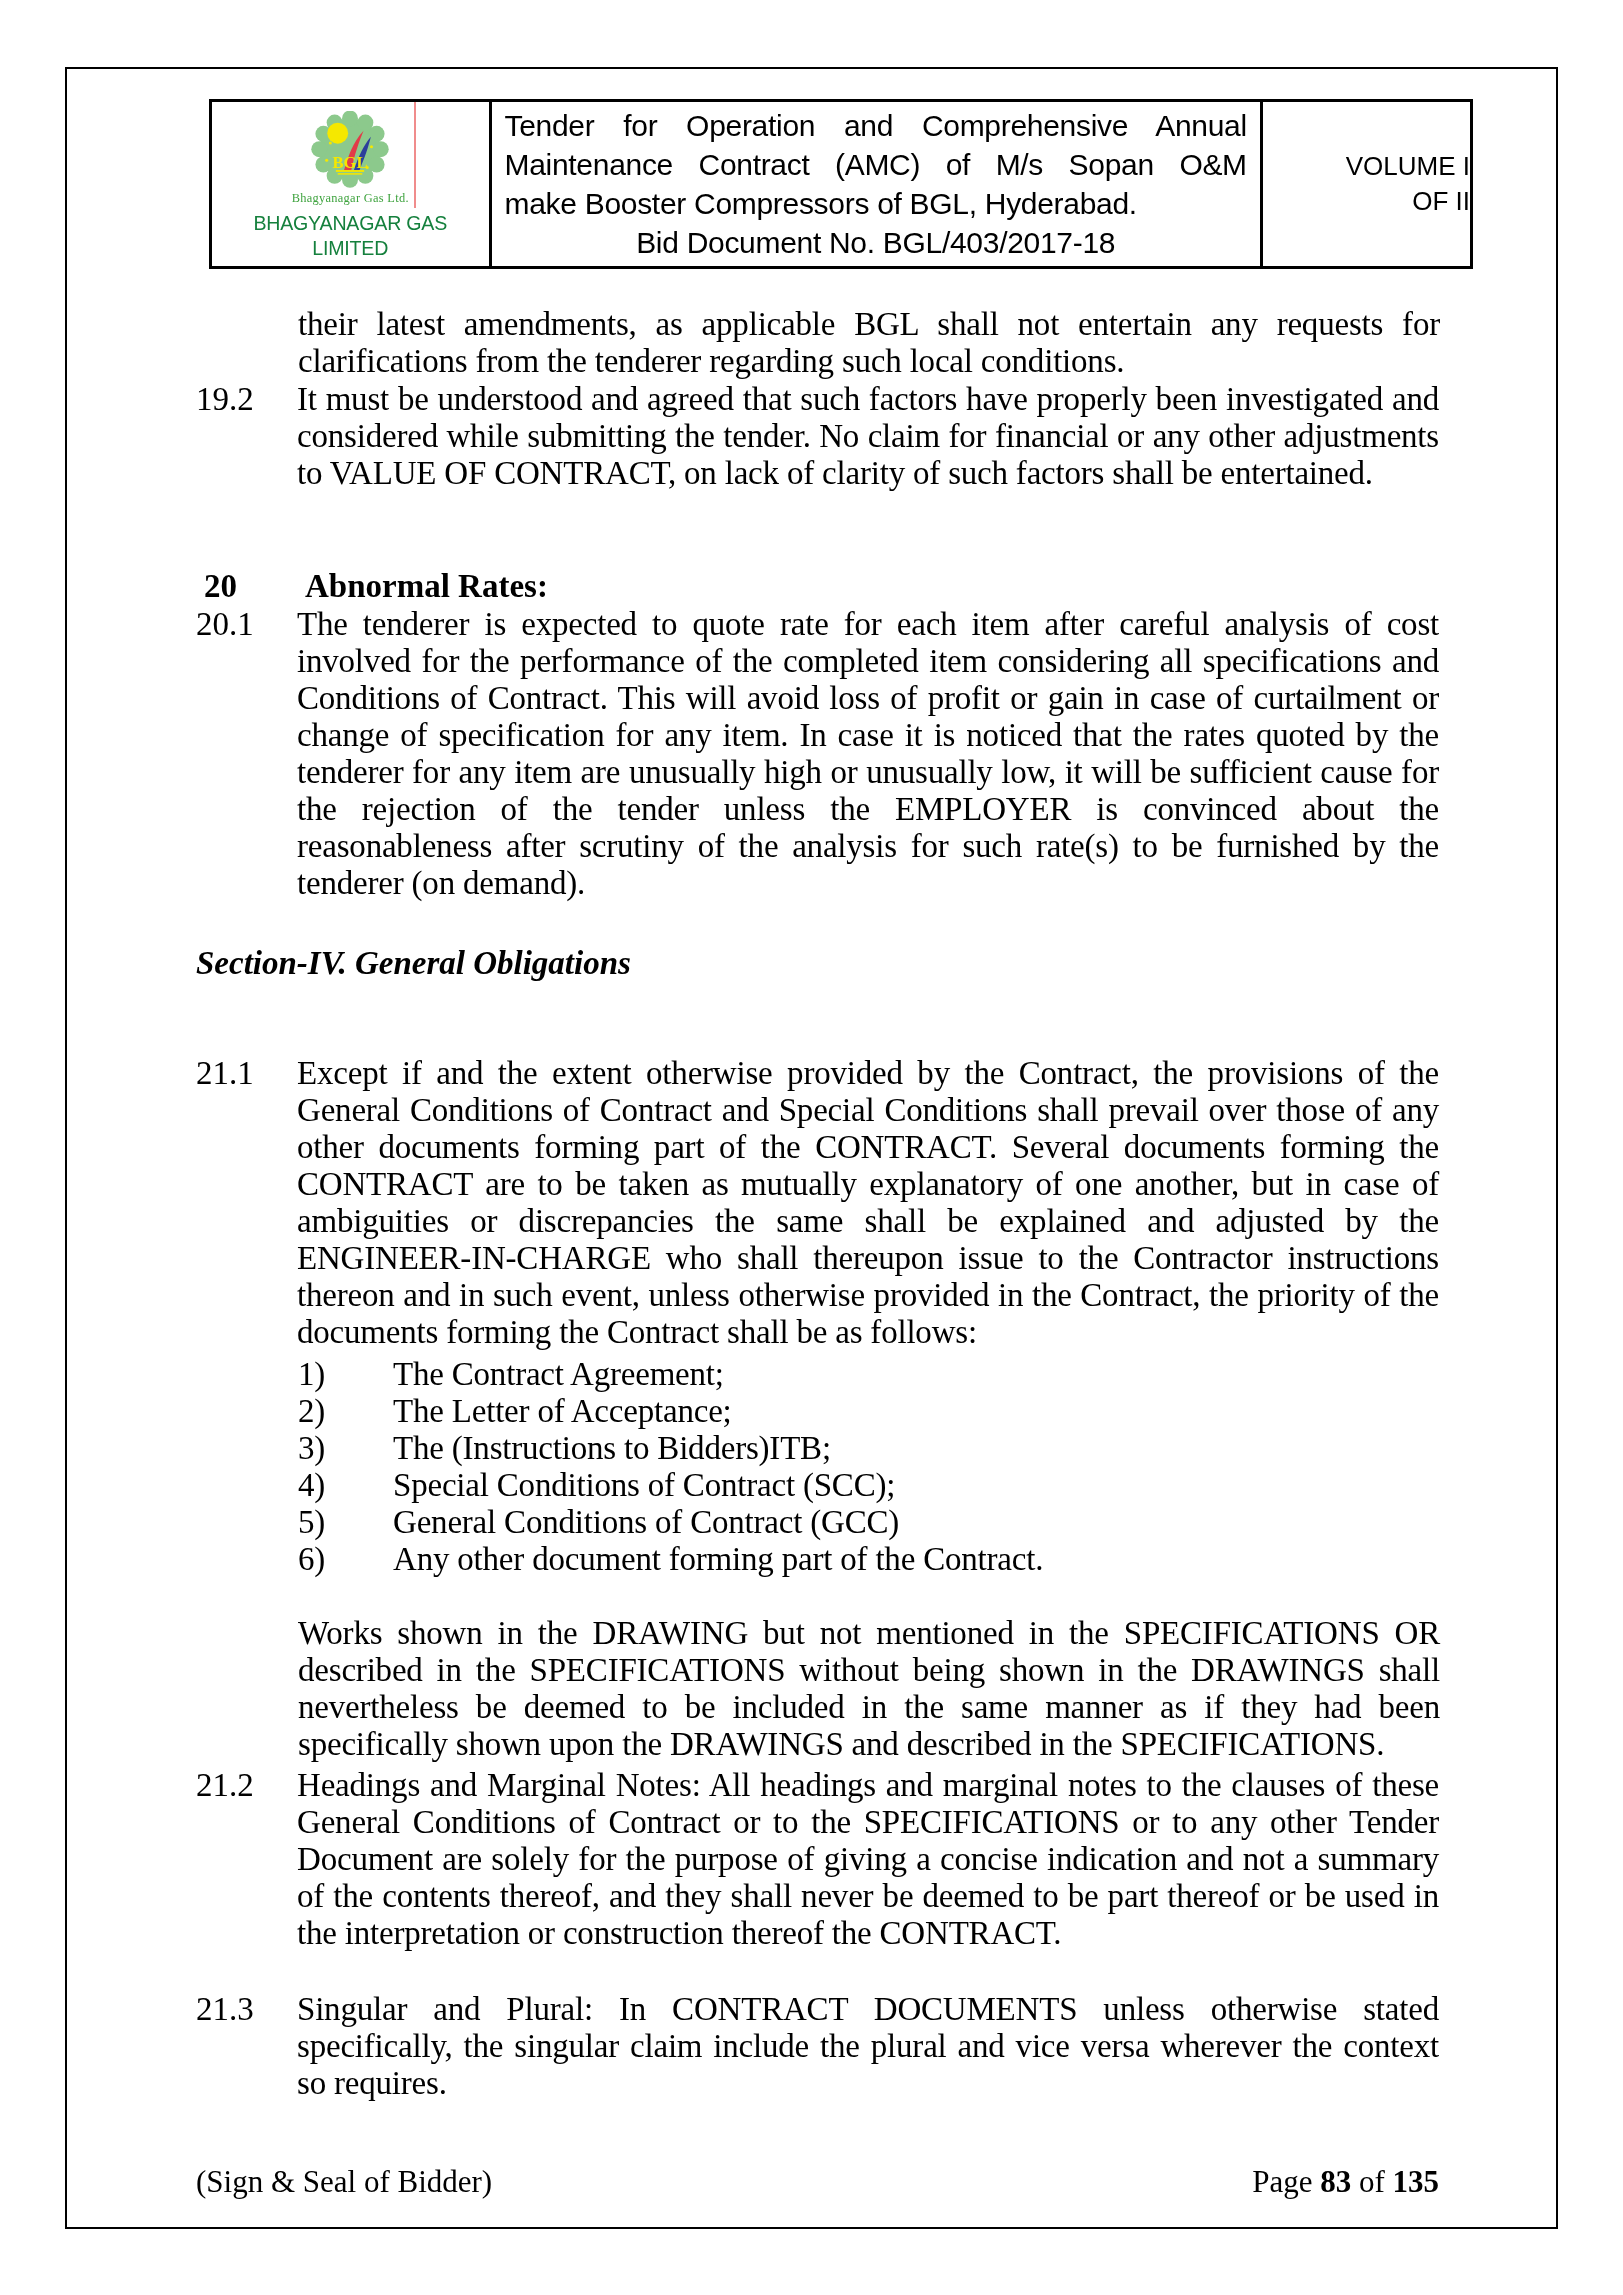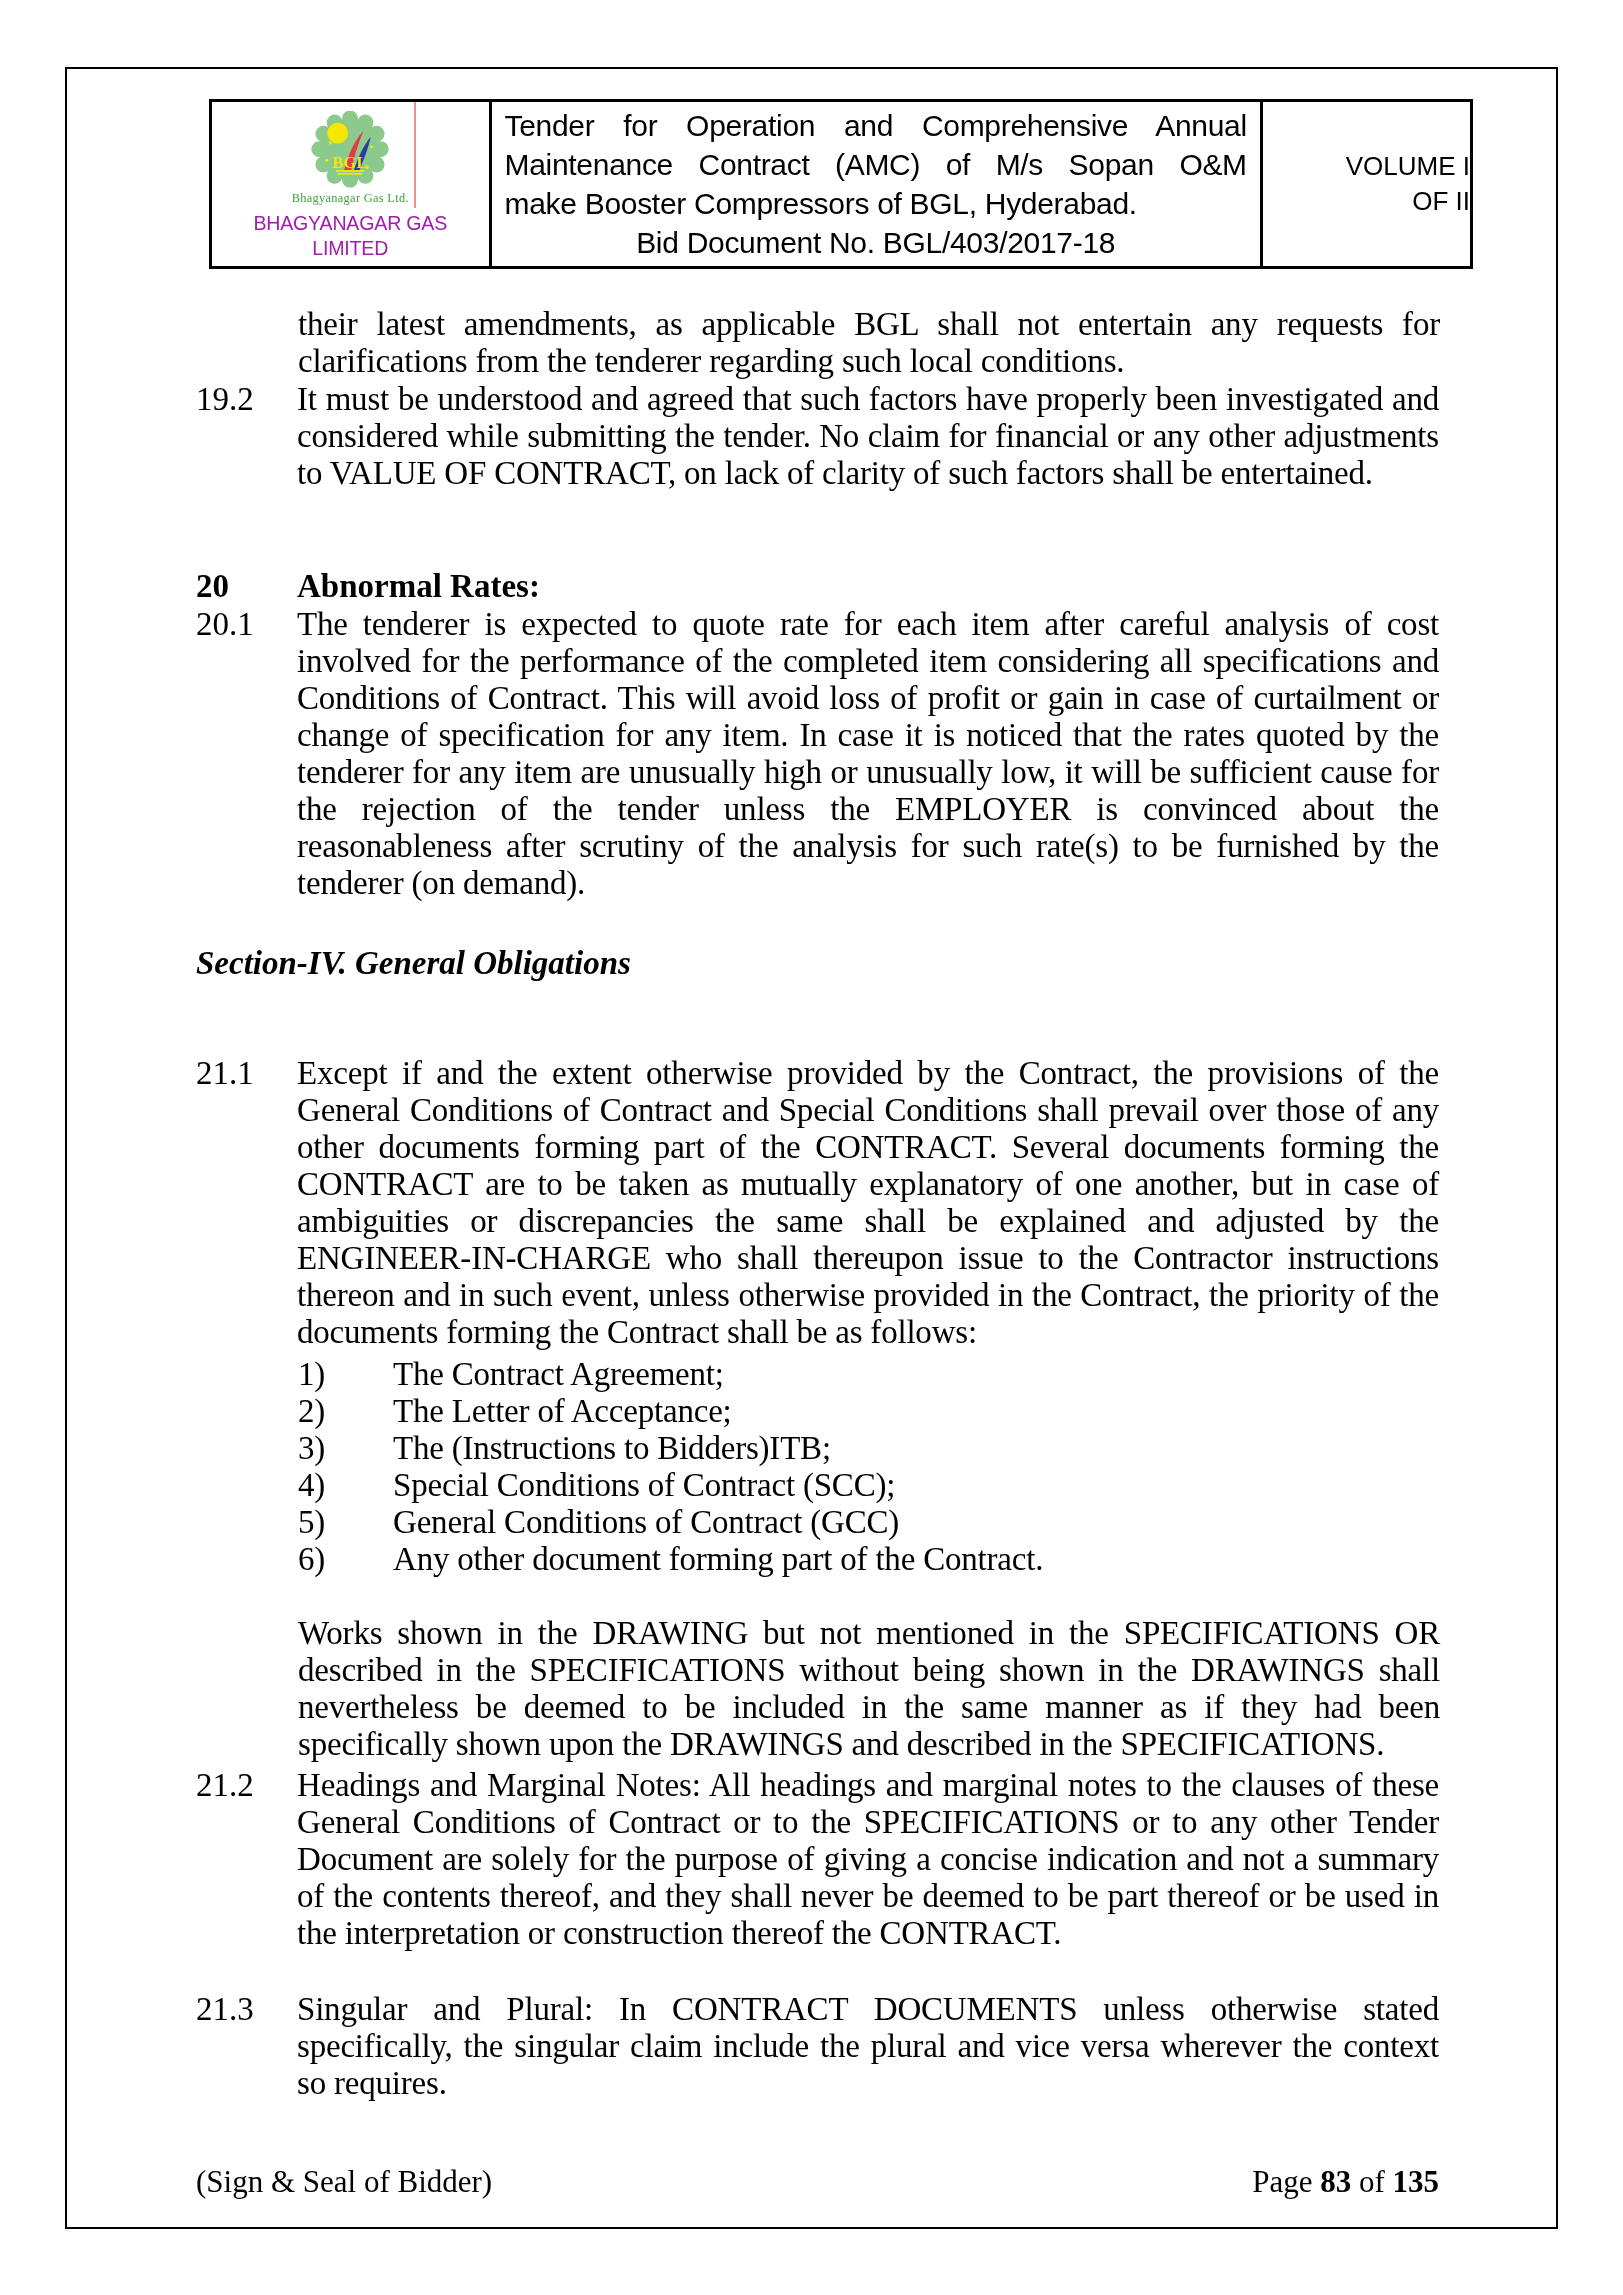--- a/index.html
+++ b/index.html
@@ -30,42 +30,42 @@
     position:absolute;top:0;left:202px;width:2px;height:106px;
     background:var(--rule-red,#f08c8c);
   }
   .logo-wrap{display:flex;flex-direction:column;align-items:center;justify-content:center;padding-top:3.9px;}
   .logo-caption{
     font-family:"Liberation Serif",serif;font-size:12.4px;line-height:14.4px;
     color:var(--logo-green-dark,#3fa33f);letter-spacing:0.3px;
   }
   .company-name{
     font-family:"Liberation Sans",sans-serif;font-size:19.6px;line-height:25px;
-    color:#a21caf;margin-top:5px;letter-spacing:-0.2px;
+    color:#15803d;margin-top:5px;letter-spacing:-0.2px;
   }
   .title-line{
     font-family:"Liberation Sans",sans-serif;font-size:30px;line-height:39px;
     white-space:nowrap;letter-spacing:-0.3px;
   }
   .title-justify{text-align:justify;text-align-last:justify;}
   .title-left{text-align:left;}
   .title-center{text-align:center;}
   .volume-text{
     font-family:"Liberation Sans",sans-serif;font-size:26px;line-height:35px;
   }
   
   .block{position:absolute;left:196px;width:1243px;}
   .para{
     font-size:33px;line-height:37px;text-align:justify;letter-spacing:-0.2px;
   }
   .indent{left:298px;width:1142px;}
   .clause{display:grid;grid-template-columns:101px 1fr;}
   .clause .num{font-size:33px;line-height:37px;}
   .clause .body{font-size:33px;line-height:37px;text-align:justify;letter-spacing:-0.2px;}
-  .heading{display:grid;grid-template-columns:101px 1fr;font-weight:bold;}
+  .heading{display:grid;grid-template-columns:101px 1fr;font-weight:bold;margin-left:8px;}
   .heading .num,.heading .htitle{font-size:33px;line-height:37px;}
   .section-heading{font-size:33px;line-height:37px;font-weight:bold;font-style:italic;}
   .plist .item{display:grid;grid-template-columns:95px 1fr;}
   .plist .label,.plist .text{font-size:33px;line-height:37px;letter-spacing:-0.2px;}
   
   .footer{
     position:absolute;left:196px;top:2163px;width:1243px;
     display:flex;justify-content:space-between;align-items:baseline;
     font-size:31px;line-height:37px;
   }

